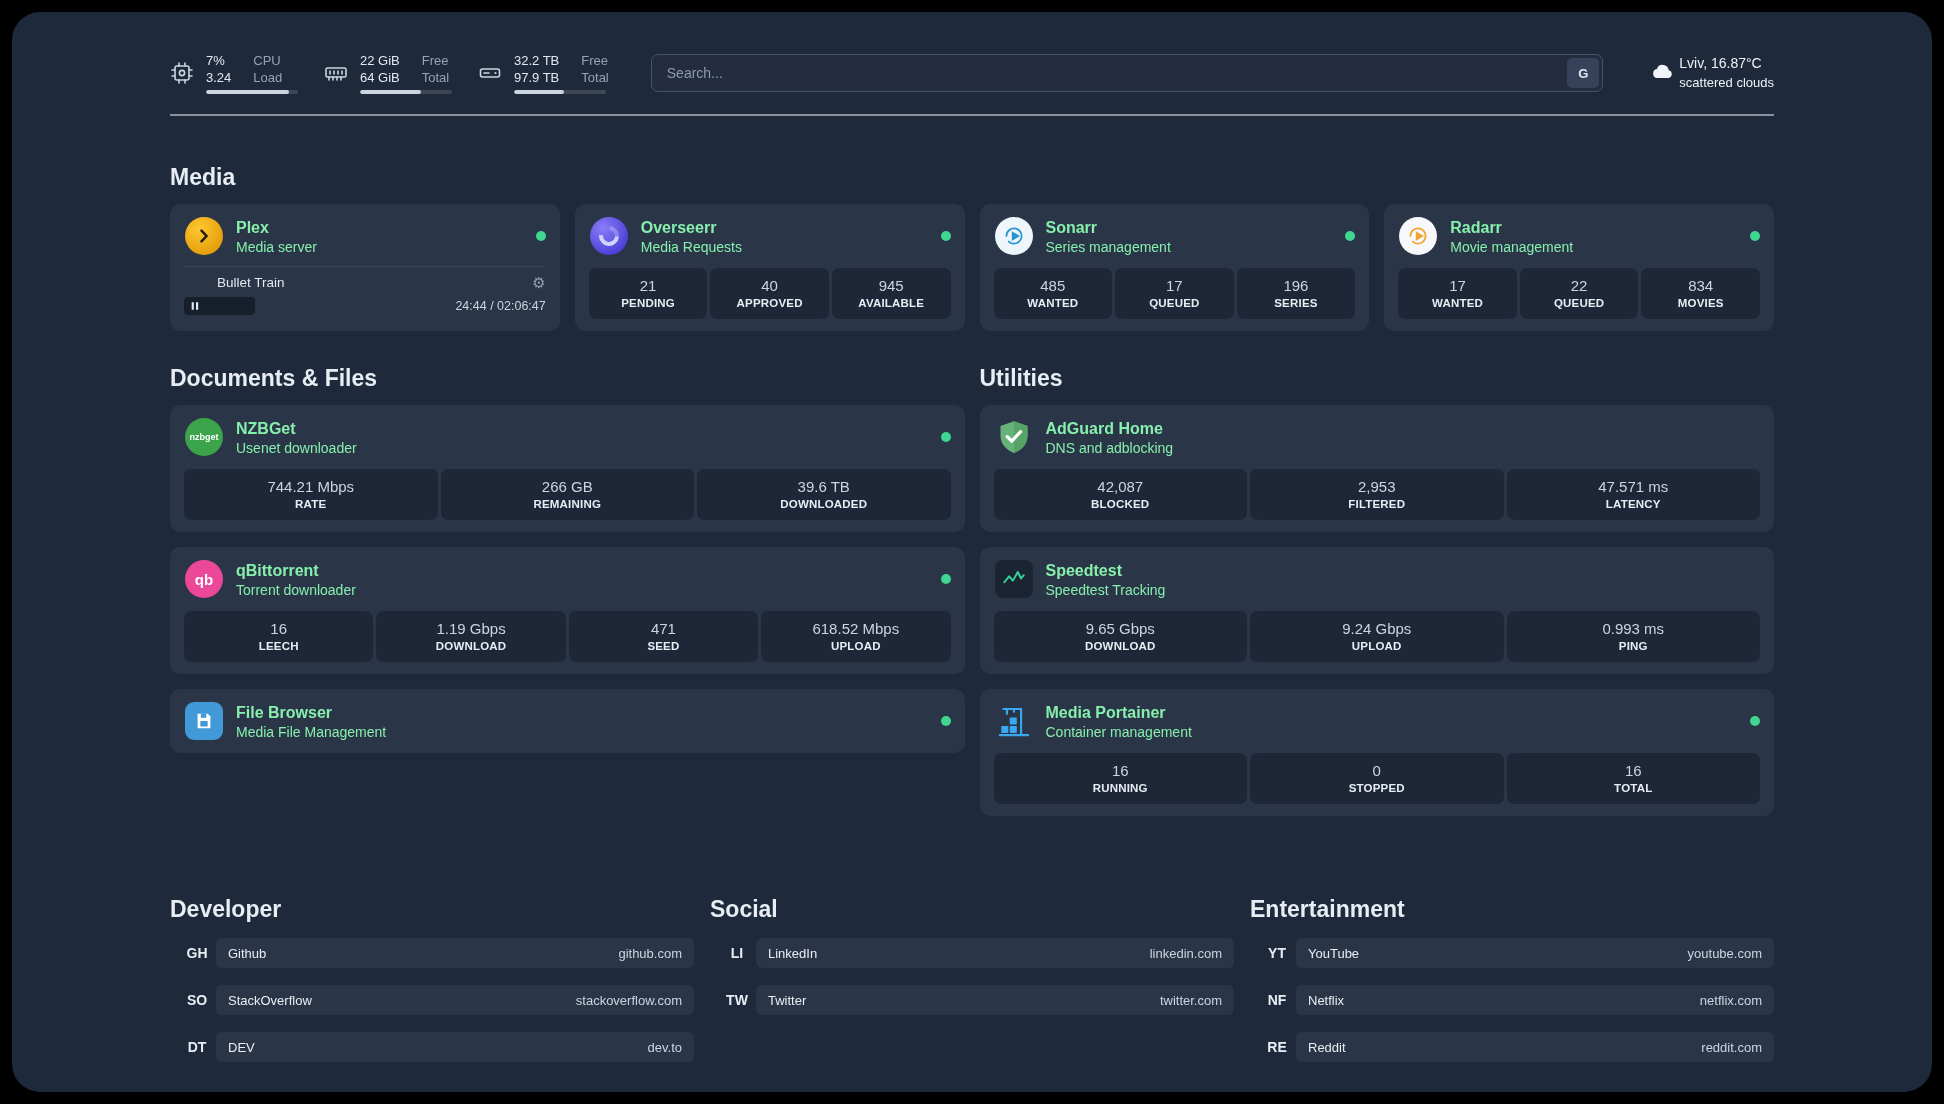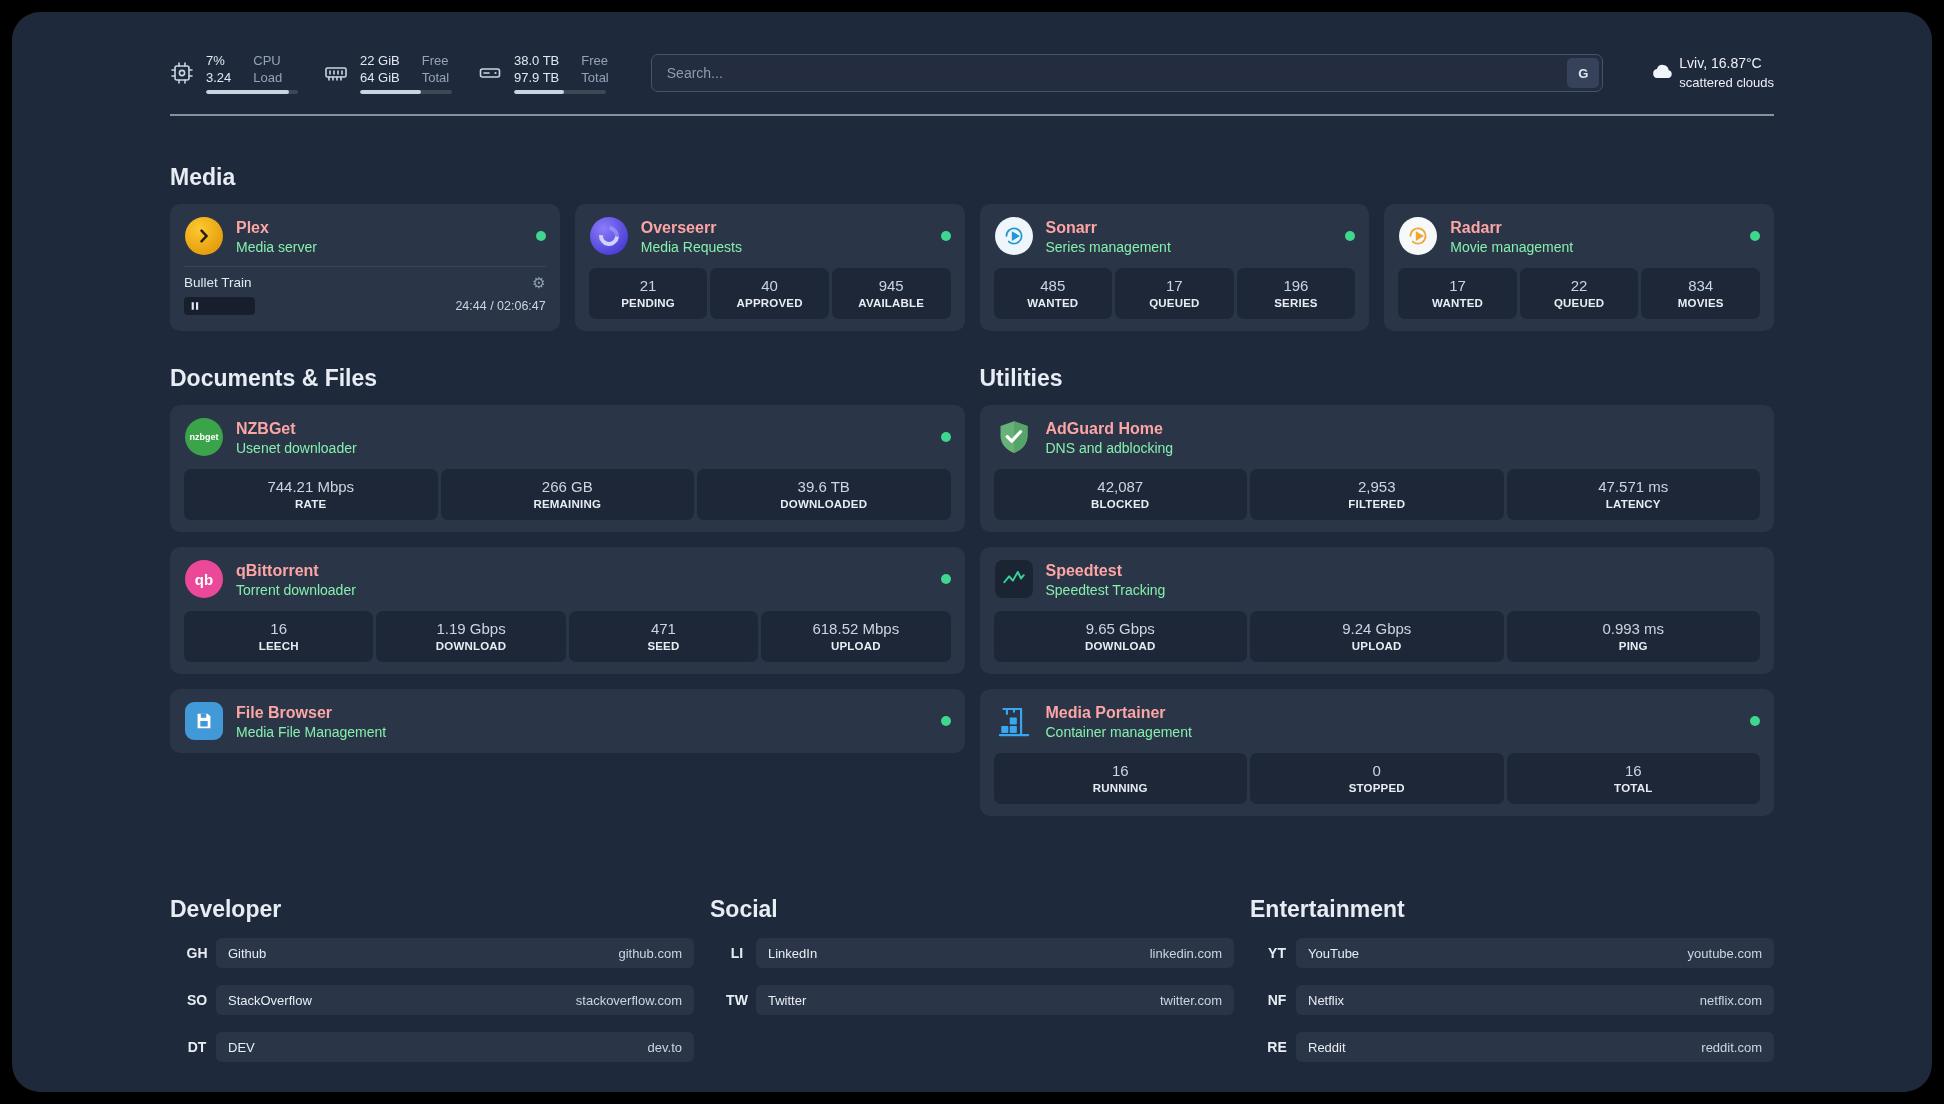--- a/index.html
+++ b/index.html
@@ -29,21 +29,21 @@
   .topbar-divider{border-bottom:2px solid rgba(226,232,240,.55);margin-top:20px;}
 
   
   .section-title{font-size:23px;font-weight:600;color:#e8edf4;margin:0;}
   .media-section{margin-top:48px;}
   .media-grid{display:grid;grid-template-columns:repeat(4,1fr);gap:15px;margin-top:13px;}
 
   .card{background:#2a3547;border-radius:10px;padding:12px 14px;cursor:pointer;}
   .card-header{display:flex;align-items:center;gap:12px;}
   .service-meta{display:flex;flex-direction:column;gap:2px;}
-  .service-name{font-size:16px;font-weight:600;color:#fca5a5;line-height:19px;}
+  .service-name{font-size:16px;font-weight:600;color:#86efac;line-height:19px;}
   .service-desc{font-size:14px;color:#86efac;line-height:16px;}
   .status-dot{width:10px;height:10px;border-radius:50%;background:#3fd68f;margin-left:auto;flex:0 0 auto;}
   .stats{display:grid;grid-auto-flow:column;grid-auto-columns:1fr;gap:3px;margin-top:12px;}
   .stat{background:rgba(15,22,36,.42);border-radius:7px;padding:8px 6px;text-align:center;}
   .stat-value{font-size:15px;color:#cbd5e1;line-height:19px;white-space:nowrap;}
   .stat-label{font-size:11.5px;font-weight:700;color:#e8edf4;line-height:16px;letter-spacing:.2px;white-space:nowrap;}
 
   
   .svc-icon{width:40px;height:40px;flex:0 0 auto;display:flex;align-items:center;justify-content:center;}
   .circle-icon{width:38px;height:38px;border-radius:50%;display:flex;align-items:center;justify-content:center;}
@@ -55,21 +55,21 @@
   .nzbget-ic{background:#3ba44a;}
   .nzbget-ic span{color:#fff;font-size:9px;font-weight:700;}
   .qb-ic{background:#ec4899;}
   .qb-ic span{color:#fff;font-size:15px;font-weight:700;}
   .fb-ic{width:38px;height:38px;border-radius:9px;background:#4199d8;display:flex;align-items:center;justify-content:center;}
   .speedtest-ic{width:38px;height:38px;border-radius:8px;background:#1b2433;display:flex;align-items:center;justify-content:center;}
 
   
   .plex-card .card-header{padding-bottom:10px;border-bottom:1px solid rgba(255,255,255,.08);}
   .player{margin-top:8px;}
-  .player-top{display:flex;align-items:center;}
+  .player-top{display:flex;align-items:center;margin-left:33px;}
   .player-title{font-size:13.5px;color:#e2e8f0;}
   .gear{margin-left:auto;color:#8fa0b5;font-size:15px;line-height:15px;cursor:pointer;}
   .player-bar{position:relative;height:18px;margin-top:7px;}
   .bar-fill{position:absolute;left:0;top:0;height:18px;border-radius:4px;background:rgba(8,13,22,.55);display:flex;align-items:center;padding-left:6px;}
   .player-time{position:absolute;right:0;top:2px;font-size:12.5px;color:#cbd5e1;}
 
   
   .columns{display:grid;grid-template-columns:1fr 1fr;gap:15px;margin-top:34px;}
   .col .section-title{margin-bottom:13px;}
   .col .card{margin-bottom:15px;}
@@ -145,21 +145,21 @@
       <span class="res-icon">
         <svg viewBox="0 0 24 24" width="24" height="24" fill="none" stroke="#cbd5e1" stroke-width="1.6" stroke-linecap="round">
           <rect x="2.5" y="8" width="19" height="8" rx="2"></rect>
           <circle cx="17.5" cy="12" r="1.1" fill="#cbd5e1" stroke="none"></circle>
           <path d="M6 12h5"></path>
         </svg>
       </span>
       <div class="res-body">
         <div class="res-cols">
           <div class="res-col nums">
-            <span>38.0 TB</span>
+            <span>32.2 TB</span>
             <span>97.9 TB</span>
           </div>
           <div class="res-col labels">
             <span>Free</span>
             <span>Total</span>
           </div>
         </div>
         <div class="res-bar">
               <div class="res-fill" style="width:54%"></div>
             </div>

